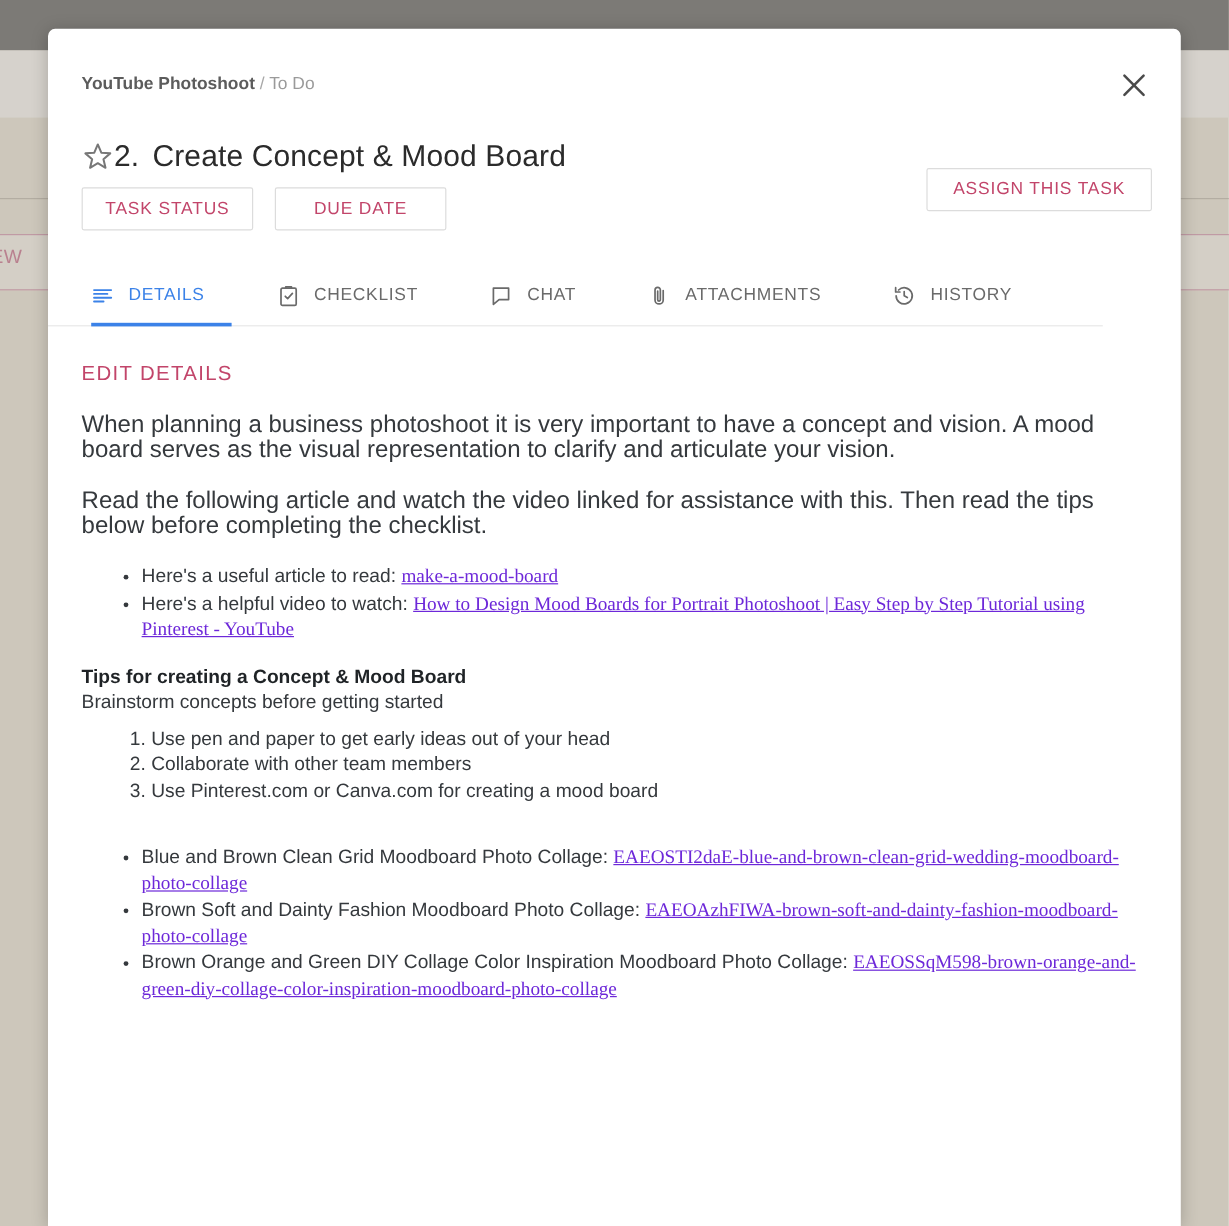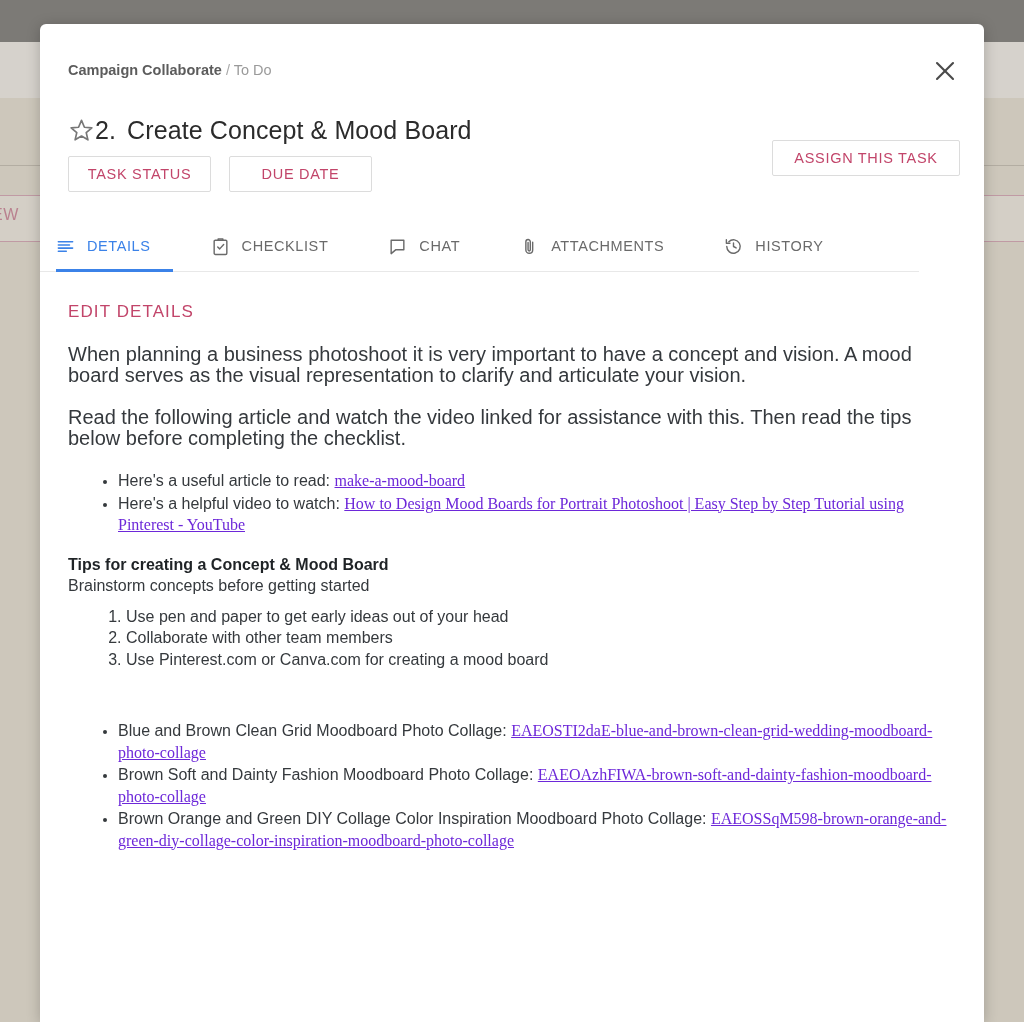--- a/index.html
+++ b/index.html
@@ -126,21 +126,21 @@
   #btn-assign      { right: 24px; top: 116px; width: 188px; }
 
   
   #tabbar {
     position: absolute;
     left: 0; top: 196px;
     width: 879px; height: 52px;
     border-bottom: 1px solid #e8e8e8;
     display: flex;
     align-items: flex-start;
-    padding-left: 16px;
+    padding-left: 36px;
   }
   .tab {
     height: 52px;
     display: flex;
     align-items: center;
     gap: 12px;
     padding: 0 22px 0 0;
     margin-right: 38px;
     background: transparent;
     border: none;
@@ -206,21 +206,21 @@
   }
   ul.bullets li {
     font-size: 16px;
     line-height: 21.5px;
     color: #35393d;
     margin-bottom: 1px;
   }
   ul.bullets li::marker { font-size: 13px; }
 
   ol.numbers {
-    margin: 10px 0 36px 0;
+    margin: 10px 0 20px 0;
     padding-left: 58px;
   }
   ol.numbers li {
     font-size: 16px;
     line-height: 21.5px;
     color: #35393d;
   }
 
   .section-head {
     font-size: 16px;
@@ -242,21 +242,21 @@
   <div id="backdrop-topbar"></div>
   <div id="backdrop-subbar"></div>
   <div id="backdrop-rule-a"></div>
   <div id="backdrop-newband"></div>
   <div id="backdrop-new-label">NEW</div>
 </div>
 
 <div id="modal">
 
   <div class="breadcrumb">
-    <b>Campaign Collaborate</b>
+    <b>YouTube Photoshoot</b>
     <span class="sep">/</span>
     <span>To Do</span>
   </div>
 
   <button id="close-btn">
     <span>
       <svg width="24" height="24" viewBox="0 0 24 24" fill="none" stroke="#4a4a4a" stroke-width="2.1" stroke-linecap="round">
         <line x1="4" y1="4" x2="20" y2="20"></line>
         <line x1="20" y1="4" x2="4" y2="20"></line>
       </svg>

